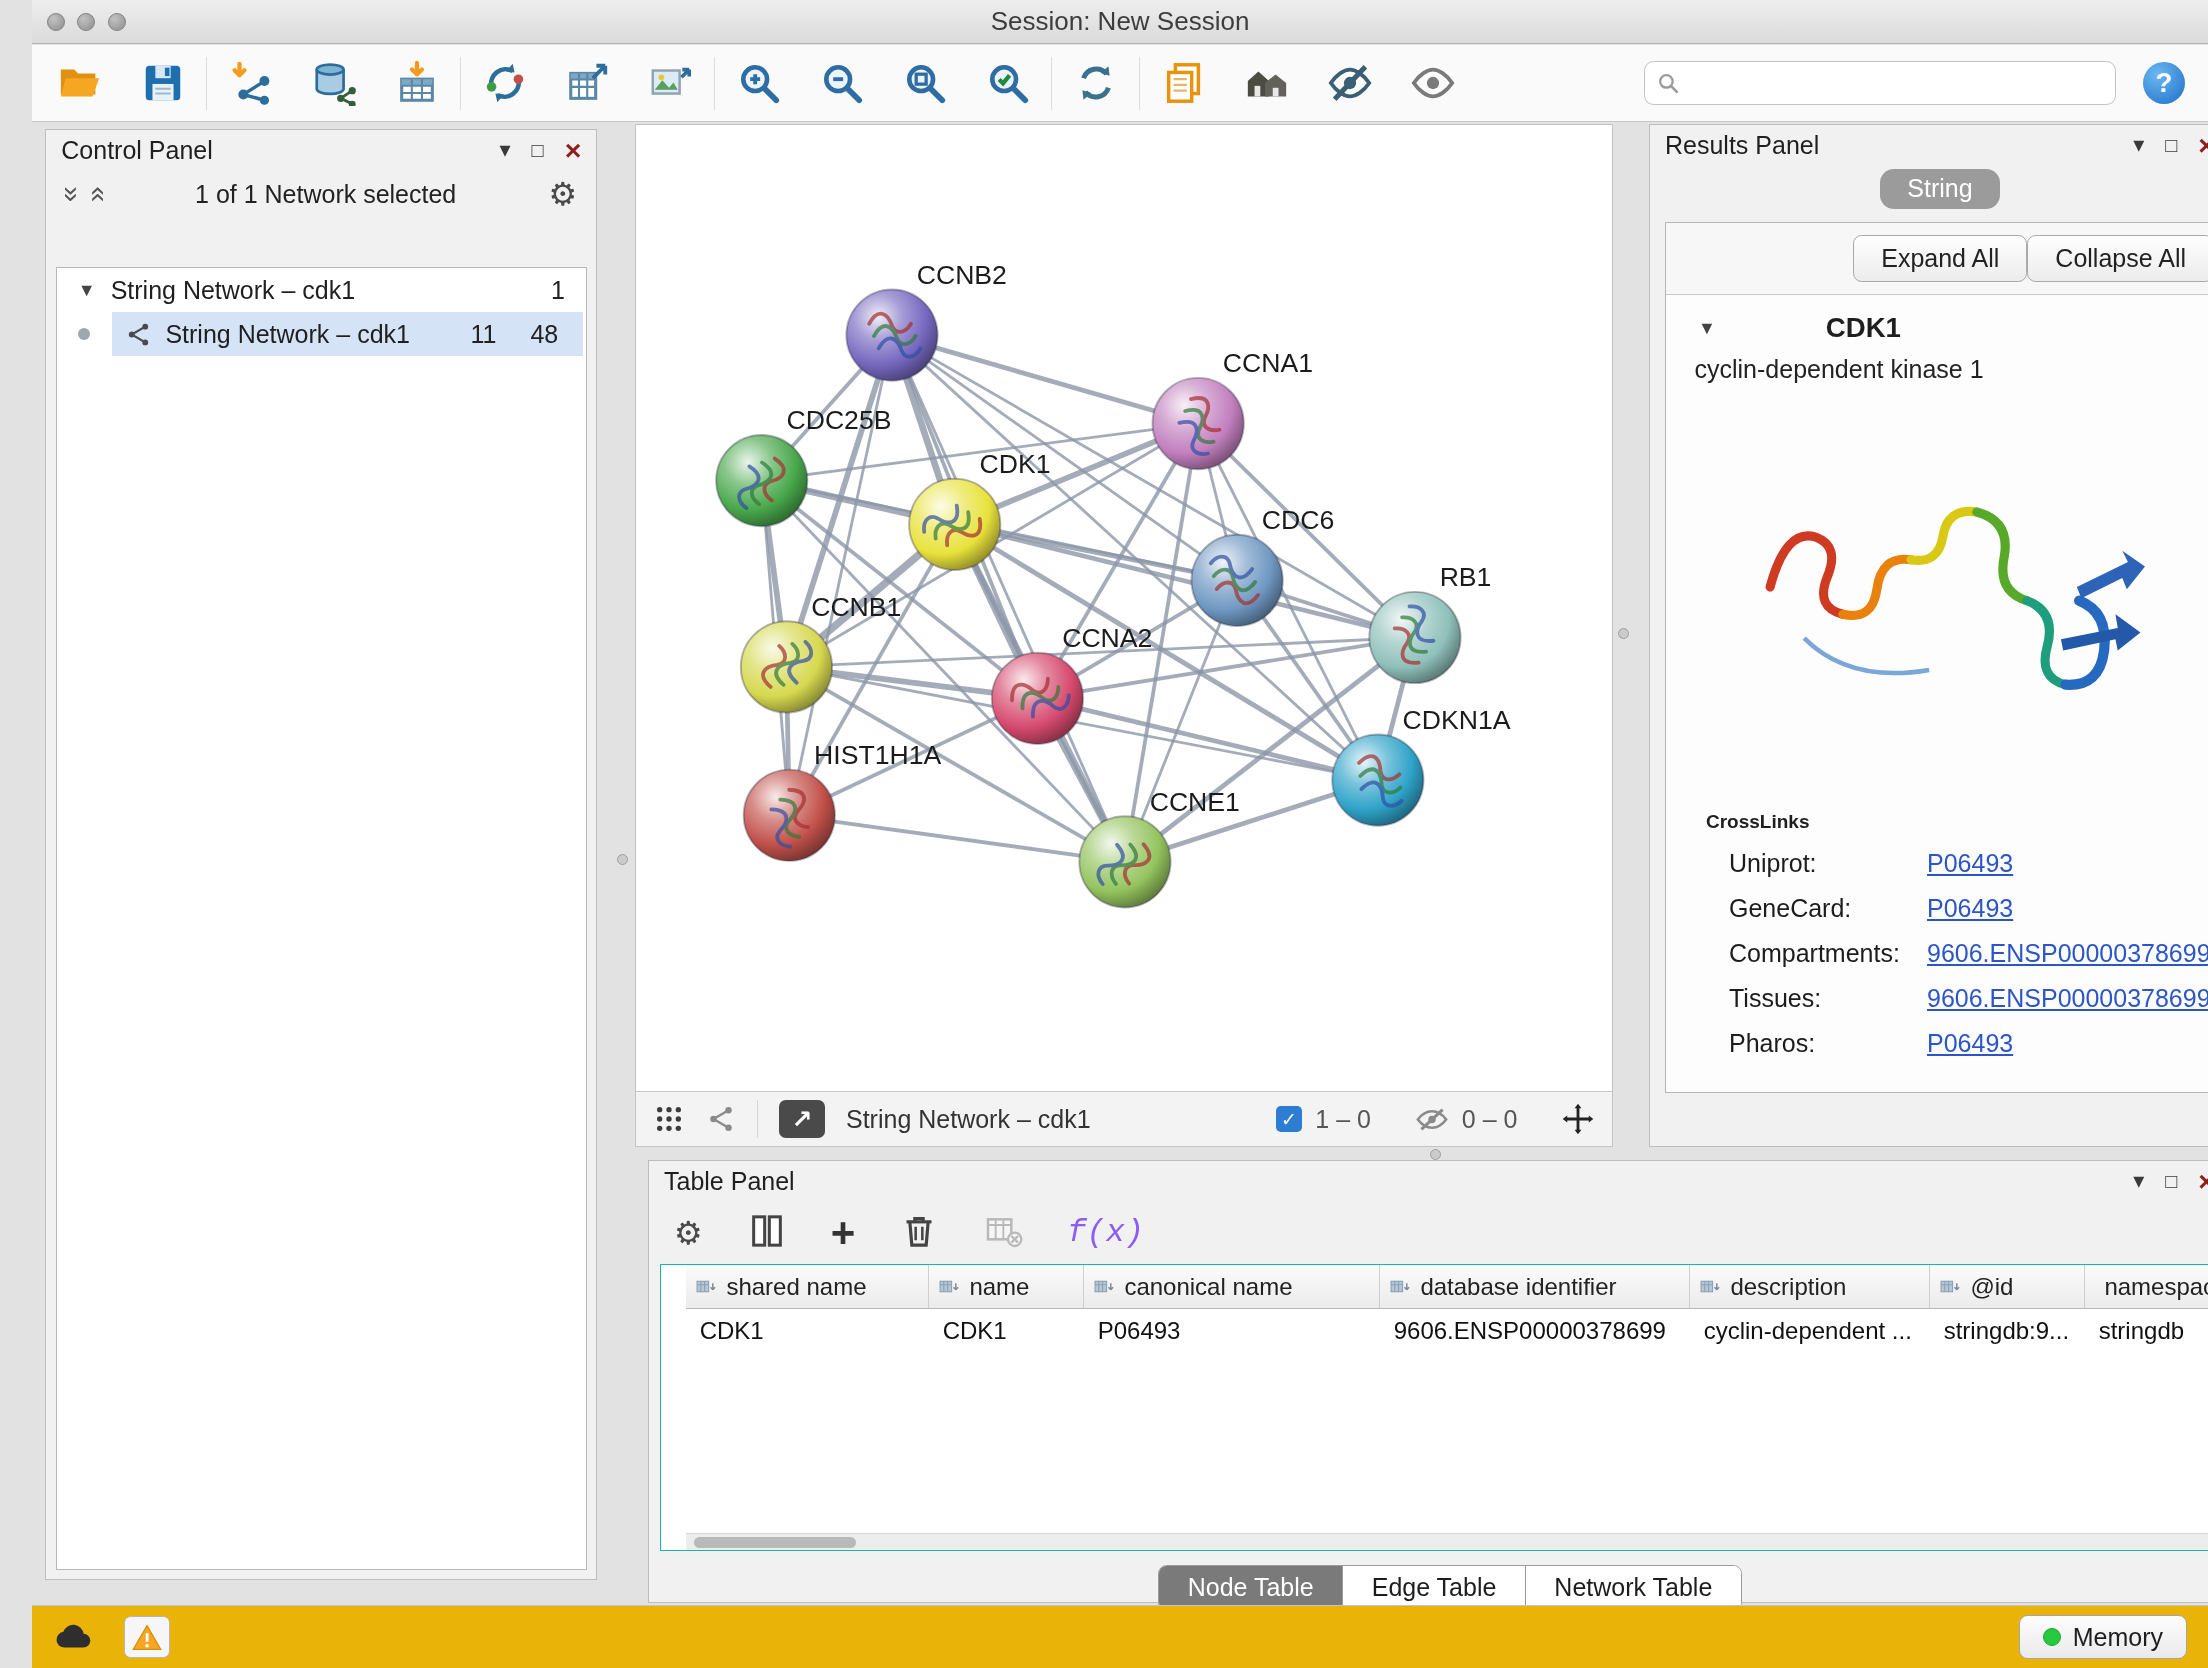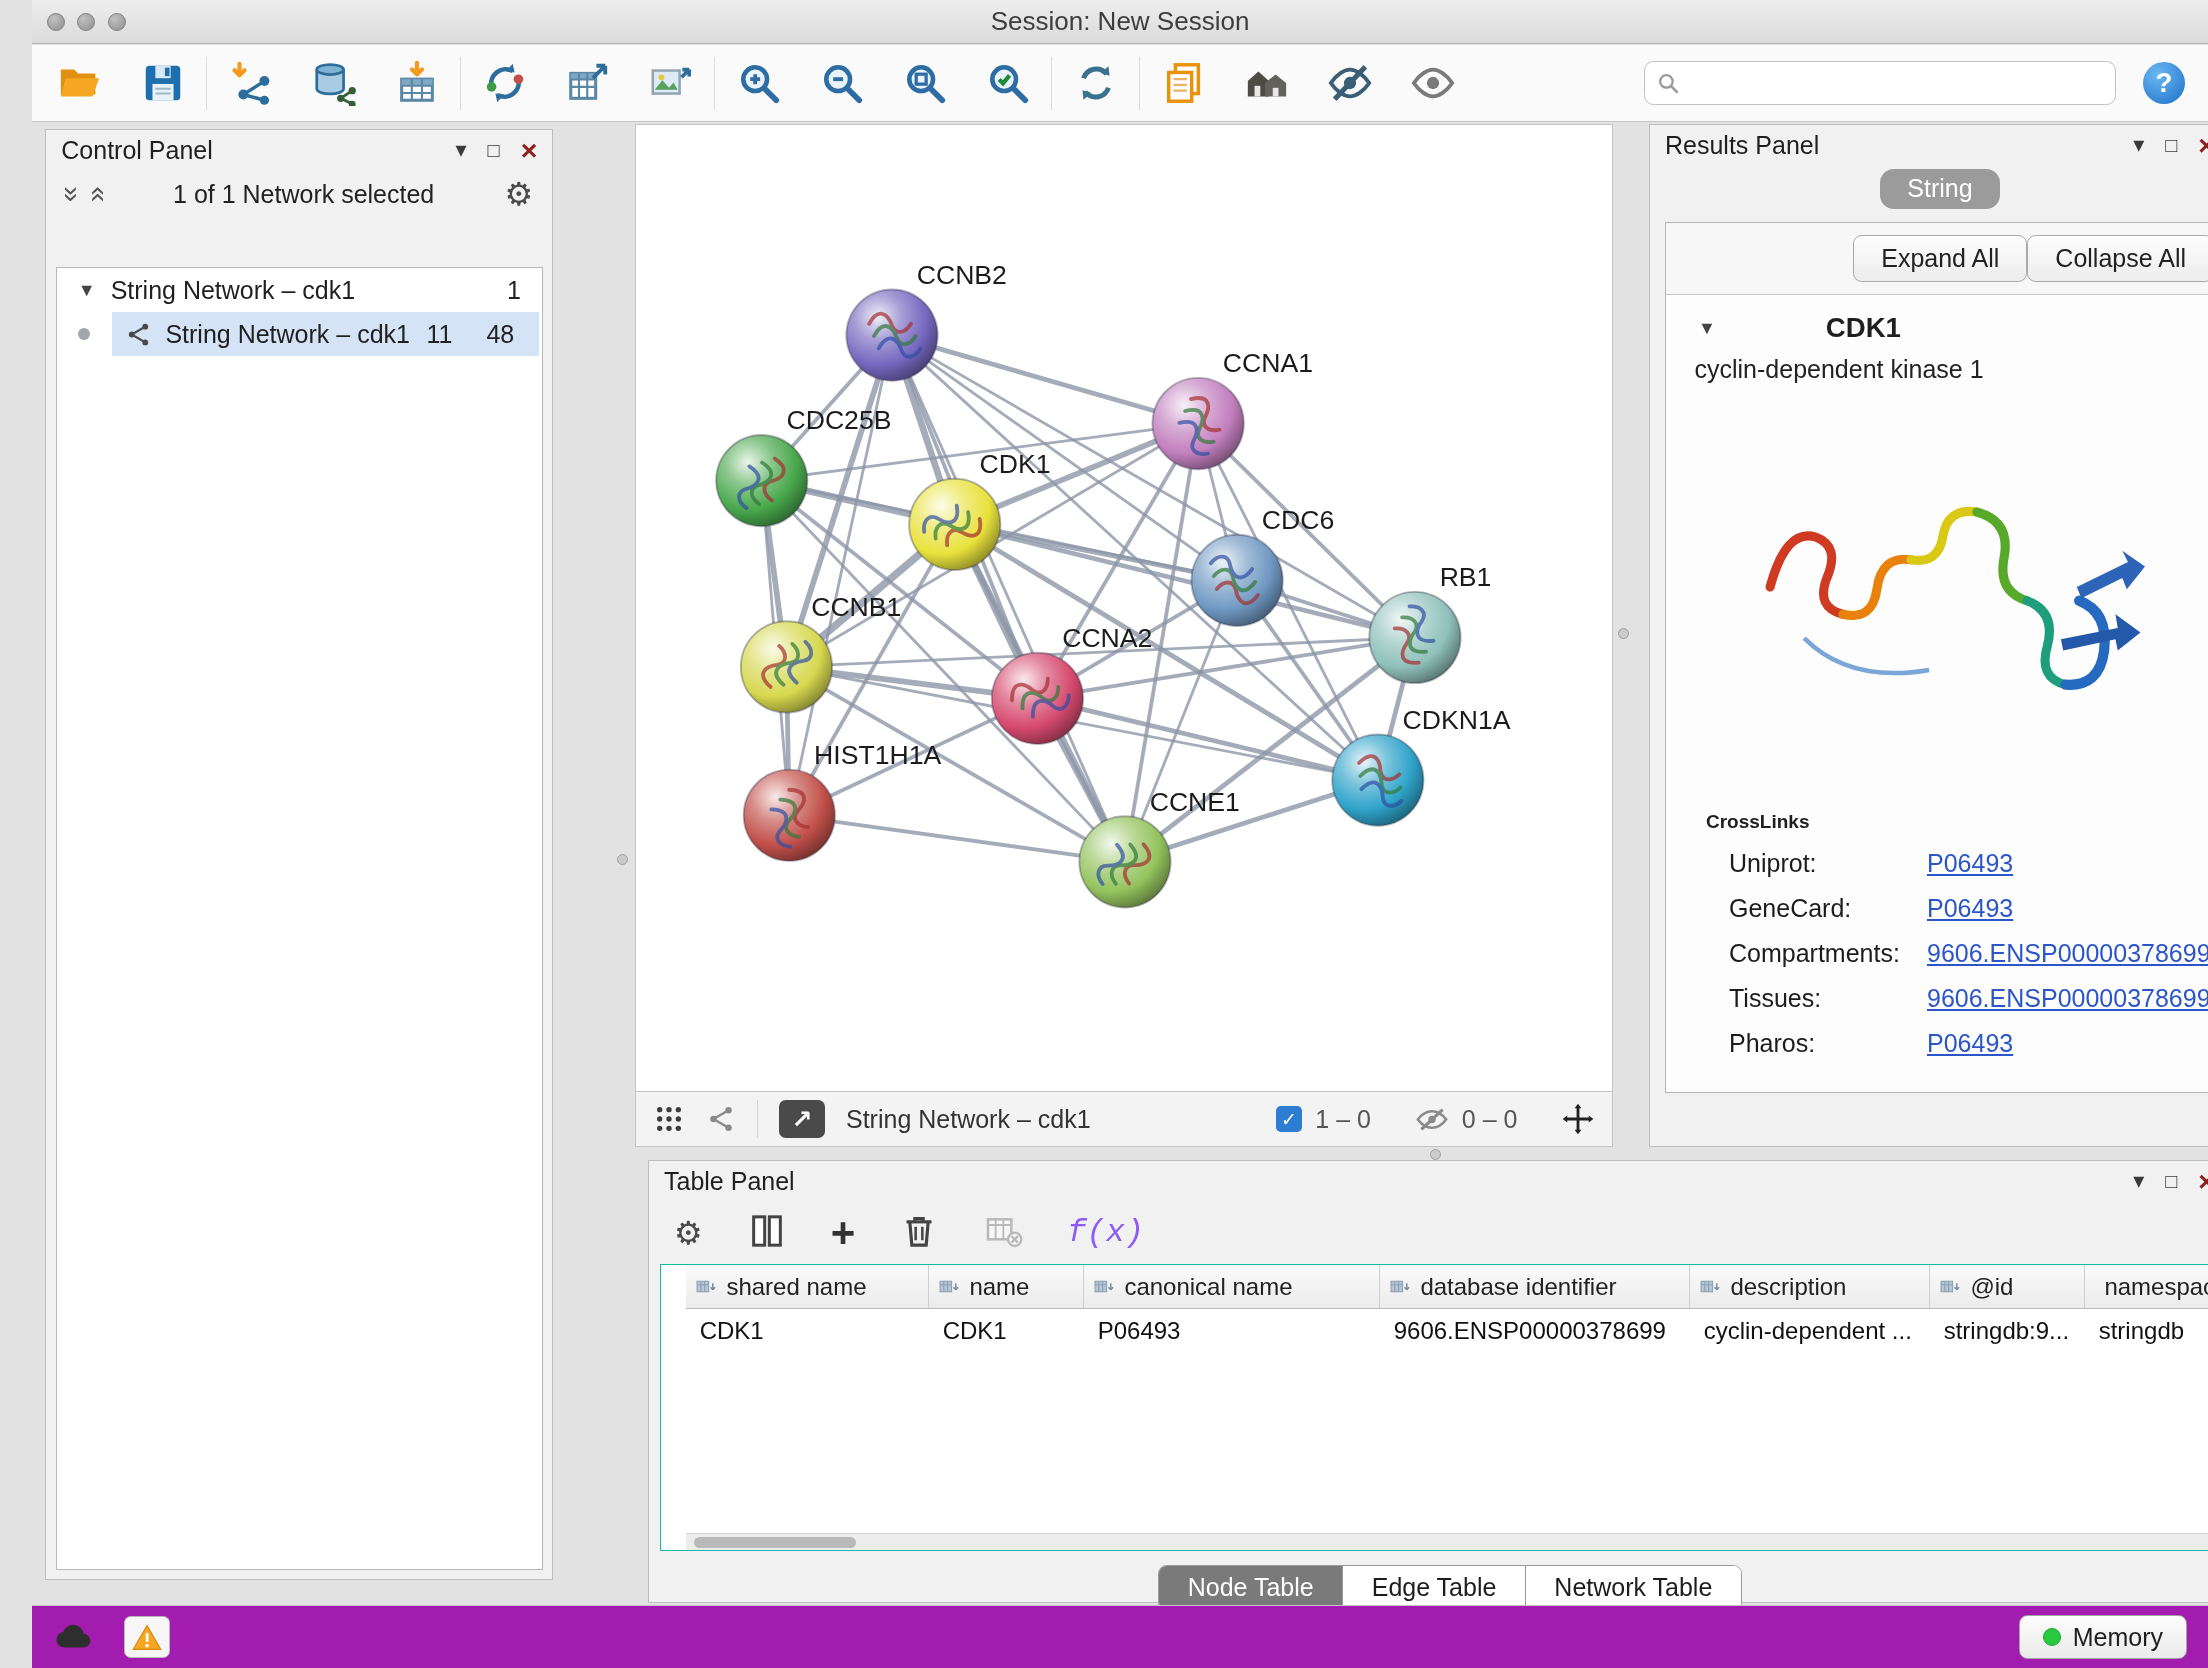--- a/index.html
+++ b/index.html
@@ -83,21 +83,21 @@
 .td{padding:7.6px 9.5px 7.6px 13.3px;font-size:24px;color:#111;overflow:hidden;white-space:nowrap;}
 .tbl-body{height:181px;background:#fff;}
 .hscroll{height:17px;background:#ededed;border-top:1px solid #d7d7d7;position:relative;}
 .hscroll i{position:absolute;left:7.6px;top:2.9px;width:162px;height:10.5px;border-radius:5.7px;background:#b9b9b9;}
 .tp-tabs{display:flex;justify-content:center;margin-top:13.3px;padding-left:21px;}
 .seg{display:inline-flex;border:1px solid #9a9a9a;border-radius:8.6px;overflow:hidden;background:#fff;}
 .seg-btn{padding:7.6px 28.5px;font-size:25px;border-right:1px solid #9a9a9a;color:#1d1d1d;background:#fff;}
 .seg-btn:last-child{border-right:none;}
 .seg-btn.selected{background:#7a7a7a;color:#fff;}
 
-.statusbar{position:absolute;left:0;right:0;bottom:0;height:63px;border-top:1px solid #c4c4c4;background:#a21caf;display:flex;align-items:center;padding:0 21px;gap:28.5px;}
+.statusbar{position:absolute;left:0;right:0;bottom:0;height:63px;border-top:1px solid #c4c4c4;background:#eab308;display:flex;align-items:center;padding:0 21px;gap:28.5px;}
 .warn-box{width:46px;height:42px;border:1px solid #b5b5b5;border-radius:6.7px;background:#f6f6f6;display:flex;align-items:center;justify-content:center;}
 .memory-btn{margin-left:auto;display:flex;align-items:center;gap:11.4px;padding:6.7px 23px;border:1px solid #a5a5a5;border-radius:8.6px;background:linear-gradient(#fdfdfd,#eaeaea);font-size:25px;}
 .memory-btn i{width:18px;height:18px;border-radius:50%;background:#27c93f;border:1px solid #1da62f;}
 
 .split-dot{position:absolute;width:11.4px;height:11.4px;border-radius:50%;background:#cbcbcb;border:1px solid #9f9f9f;}
 #network-svg text{font-family:"Liberation Sans","DejaVu Sans",sans-serif;}
 </style>
 </head>
 <body>
 
@@ -267,21 +267,21 @@
           <circle cx="10" cy="10" r="6" fill="none" stroke="#9a9a9a" stroke-width="2.2"></circle>
           <line x1="14.5" y1="14.5" x2="20" y2="20" stroke="#9a9a9a" stroke-width="2.6" stroke-linecap="round"></line>
         </svg>
       <input type="text" value="" style="">
     </div>
     <div class="help-btn">
         <span>?</span>
       </div>
   </div>
 
-  <div class="panel" style="left:13.3px;top:129px;width:508px;bottom:88px;">
+  <div class="panel" style="left:13.3px;top:129px;width:552px;bottom:88px;">
     <div class="panel-header">
       <span class="ph-title">Control Panel</span>
       <span class="ph-btns">
         <span class="ph-btn">▾</span>
         <span class="ph-btn ph-float">□</span>
         <span class="ph-close">×</span>
       </span>
     </div>
     <div class="cp-toolbar">
       <span class="chev">»</span>

